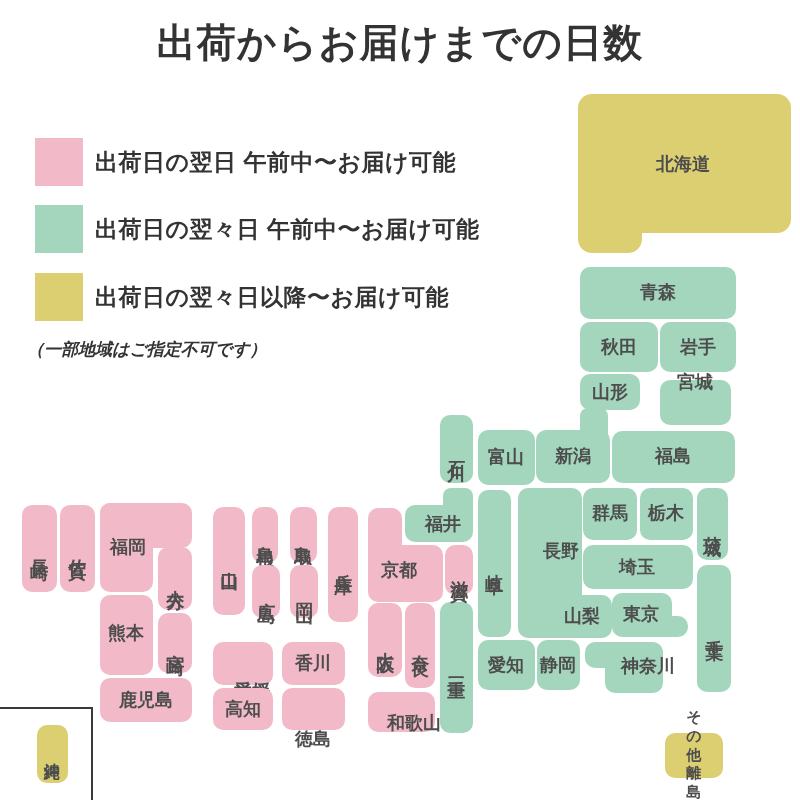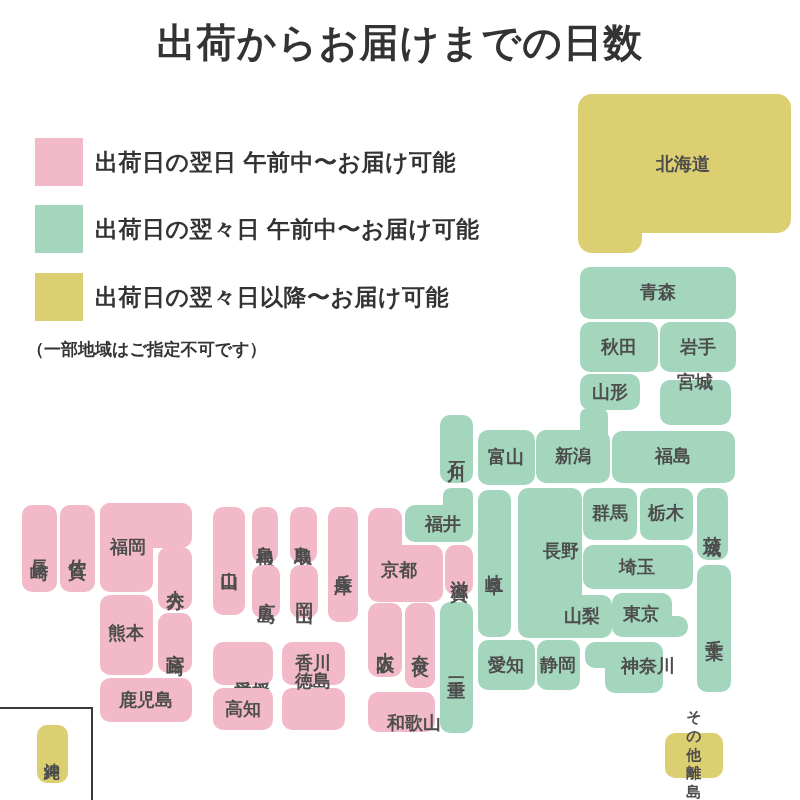--- a/index.html
+++ b/index.html
@@ -11,21 +11,21 @@
     position:absolute;left:0;top:16px;width:100%;text-align:center;
     font-size:39px;font-weight:bold;color:#333;letter-spacing:1px;white-space:nowrap;
   }
   .legend-row{position:absolute;left:35px;height:48px;}
   .swatch{position:absolute;left:0;top:0;width:48px;height:48px;}
   .legend-label{
     position:absolute;left:60px;top:50%;transform:translateY(-50%);
     font-size:23px;font-weight:bold;color:#333;white-space:nowrap;letter-spacing:.5px;
   }
   .note{
-    position:absolute;left:27px;top:338px;font-size:17px;font-weight:bold;color:#333;white-space:nowrap;
+    position:absolute;left:27px;top:338px;font-size:17px;font-weight:bold;color:#333;white-space:nowrap;font-style:italic;
   }
   .pref{position:absolute;left:0;top:0;width:0;height:0;}
   .rect{position:absolute;}
   .plabel{
     position:absolute;transform:translate(-50%,-50%);
     font-size:18px;font-weight:bold;color:#4d4d4d;line-height:1.25;
     white-space:pre-line;text-align:left;
   }
   .plabel.h{white-space:nowrap;text-align:center;}
   .plabel.v{
@@ -211,21 +211,21 @@
       <div class="pref">
         <div class="rect" style="left: 282px; top: 642px; width: 63px; height: 43px; background: rgb(242, 186, 200); border-radius: 10px;"></div>
         <div class="plabel h" style="left: 313px; top: 663px;">香川</div>
       </div>
       <div class="pref">
         <div class="rect" style="left: 213px; top: 688px; width: 60px; height: 42px; background: rgb(242, 186, 200); border-radius: 10px;"></div>
         <div class="plabel h" style="left: 243px; top: 709px;">高知</div>
       </div>
       <div class="pref">
         <div class="rect" style="left: 282px; top: 688px; width: 63px; height: 42px; background: rgb(242, 186, 200); border-radius: 10px;"></div>
-        <div class="plabel h" style="left: 313px; top: 681px; text-align: center;">徳島</div>
+        <div class="plabel h" style="left: 313px; top: 739px; text-align: center;">徳島</div>
       </div>
       <div class="pref">
         <div class="rect" style="left: 100px; top: 503px; width: 92px; height: 45px; background: rgb(242, 186, 200); border-radius: 10px 10px 10px 0px;"></div>
         <div class="rect" style="left: 100px; top: 503px; width: 53px; height: 89px; background: rgb(242, 186, 200); border-radius: 10px 0px 10px 10px;"></div>
         <div class="plabel h" style="left: 128px; top: 547px;">福岡</div>
       </div>
       <div class="pref">
         <div class="rect" style="left: 158px; top: 547px; width: 34px; height: 63px; background: rgb(242, 186, 200); border-radius: 10px;"></div>
         <div class="plabel v" style="left: 175px; top: 578px;">大分</div>
       </div>

